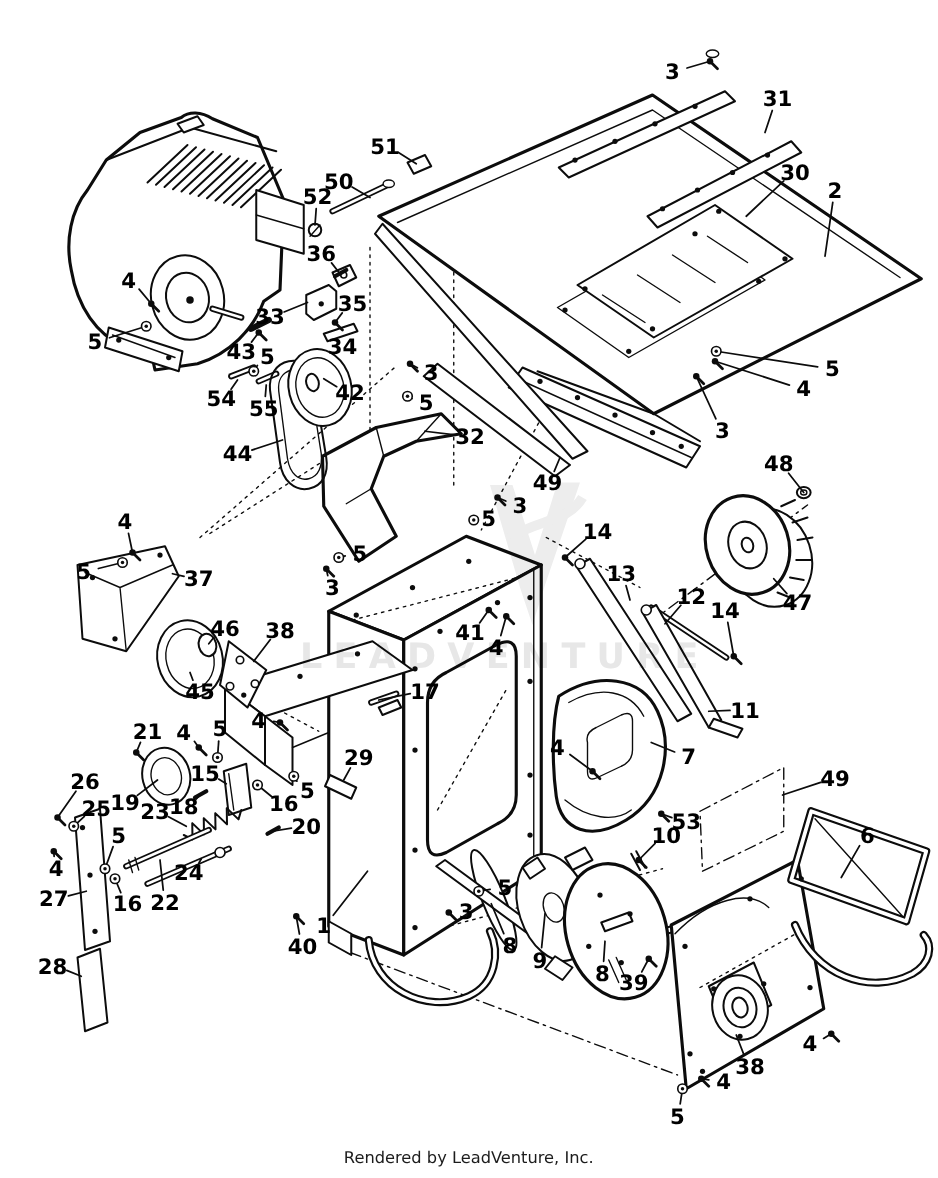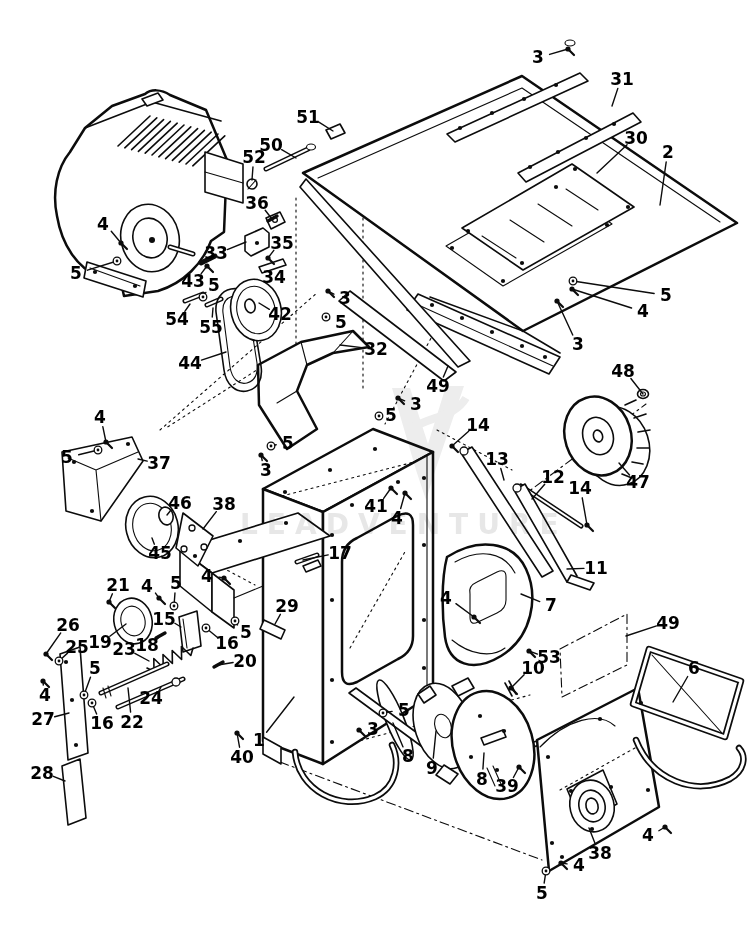--- a/index.html
+++ b/index.html
@@ -558,14 +558,15 @@
 </svg>
 
 <div id="watermark">
   <svg width="750" height="942" viewBox="0 0 750 942">
     <path d="M380,388 L404,470 L414,500 L424,468 L452,386 L434,386 L416,444 L398,388 Z" fill="#ededed"></path>
     <path d="M396,430 C420,415 442,418 454,398" fill="none" stroke="#ededed" stroke-width="8"></path>
   </svg>
   <div id="wm-text">LEADVENTURE</div>
 </div>
 
+<div id="footer">Rendered by LeadVenture, Inc.</div>
 
 </div>
 
 </body></html>

